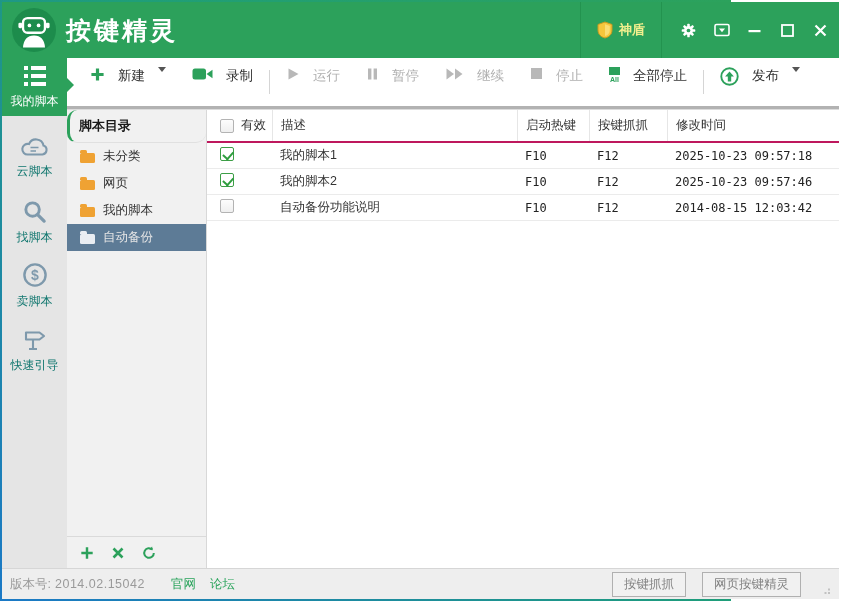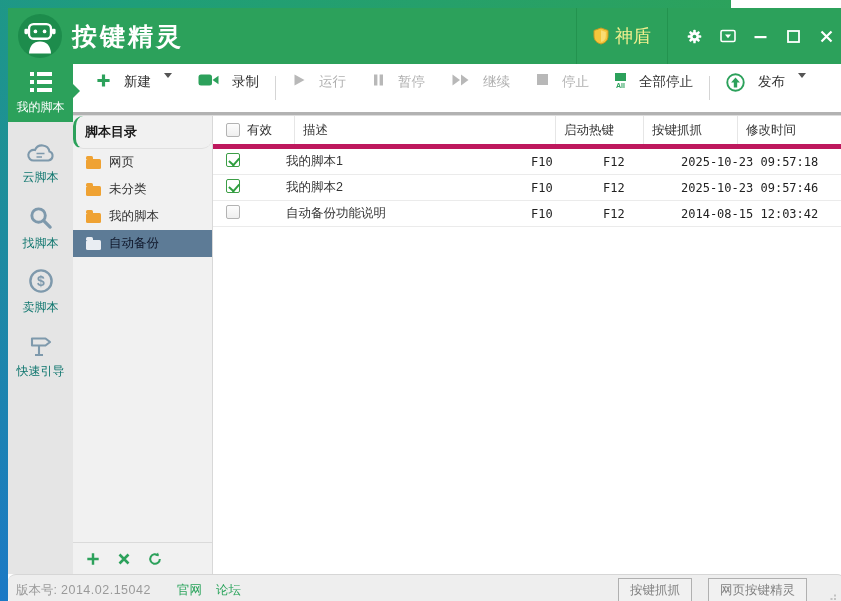--- a/index.html
+++ b/index.html
@@ -1,32 +1,32 @@
 <!DOCTYPE html>
 <html><head>
 <meta charset="utf-8">
 <style>
   * { margin:0; padding:0; box-sizing:border-box; }
   html,body { width:841px; height:601px; overflow:hidden;
     font-family:"Liberation Sans","DejaVu Sans",sans-serif; }
   .frame { width:731px; height:601px;
     background:linear-gradient(45deg,#1b79c6 0%,#1f9e79 55%,#2ca25c 100%);
-    padding:8px; }
+    padding:2px; }
   .win { width:837px; height:597px; background:#fff; display:flex; flex-direction:column; }
 
   
   .titlebar { height:56px; background:#2ca15b; display:flex; align-items:center;
     padding-left:10px; flex:0 0 56px; }
   .logo { width:44px; height:44px; border-radius:50%; background:#1d8c4c;
     display:flex; align-items:center; justify-content:center; }
   .app-title { color:#fff; font-size:25px; font-weight:bold; letter-spacing:3px; margin-left:10px; }
   .tb-right { margin-left:auto; display:flex; align-items:center; height:100%; }
   .tb-sep-v { width:1px; height:100%; background:#23934f; }
   .shield-badge { display:flex; align-items:center; gap:6px; padding:0 16px; height:100%; cursor:default; }
-  .shield-badge span { color:#f2ef8e; font-size:18px; }
+  .shield-badge span { color:#f2ef8e; font-size:13px;font-weight:bold; }
   .winbtn { width:33px; height:100%; display:flex; align-items:center; justify-content:center; cursor:default; }
   .winbtn.settings { margin-left:10px; }
   .winbtn.close { margin-right:2px; }
 
   
   .body { flex:1; display:flex; min-height:0; }
 
   
   .sidebar { width:65px; background:#e5e5e5; display:flex; flex-direction:column; flex:0 0 65px; }
   .sb-item { height:64px; display:flex; flex-direction:column; align-items:center;
@@ -56,49 +56,49 @@
   .content { flex:1; display:flex; min-height:0; }
 
   
   .folders { width:140px; flex:0 0 140px; background:#f1f1f1; border-right:1px solid #d8d8d8;
     position:relative; }
   .f-head { height:33px; display:flex; align-items:center; font-size:13px; font-weight:bold;
     color:#1a1a1a; border-left:3px solid #2ca15b; padding-left:9px;
     border-bottom:1px solid #e0e0e0;border-radius:10px; }
   .f-item { height:27px; display:flex; align-items:center; gap:8px; padding-left:13px;
     font-size:12.5px; color:#333; cursor:pointer; }
-  .f-item.selected { background:#5d7b96; color:#0f172a; }
+  .f-item.selected { background:#5d7b96; color:#e5e5e5; }
   .folder { width:15px; height:10px; background:#efa233; border-radius:1.5px; position:relative;
     margin-top:2px; flex:0 0 15px; }
   .folder::before { content:""; position:absolute; top:-3px; left:0; width:7px; height:3px;
     background:#efa233; border-radius:1.5px 1.5px 0 0; }
   .f-item.selected .folder, .f-item.selected .folder::before { background:#e9edf2; }
   .f-actions { position:absolute; left:0; right:0; bottom:0; height:32px;
     border-top:1px solid #dadada; display:flex; align-items:center; gap:18px; padding-left:13px; }
   .f-act { display:flex; align-items:center; cursor:pointer; }
 
   
   .table { flex:1; background:#fff; min-width:0; }
   .t-head, .t-row { display:grid; grid-template-columns:60px 245px 72px 78px 1fr;
     padding-left:13px; align-items:center; }
-  .t-head { height:33px; border-bottom:5px solid #be185d; font-size:12.5px; color:#333;gap:16px; }
+  .t-head { height:33px; border-bottom:2px solid #be185d; font-size:12.5px; color:#333; }
   .t-head .th { height:100%; display:flex; align-items:center; }
   .t-head .th.c0 { gap:7px; }
   .t-head .th.line { border-left:1px solid #e6e6e6; padding-left:8px; margin-left:-8px; }
   .t-row { height:26px; border-bottom:1px solid #ebebeb; font-size:12.5px; color:#333; cursor:default; }
   .t-row .mono { font-family:"DejaVu Sans Mono","Liberation Mono",monospace; font-size:12px; color:#222; }
   .cb { width:14px; height:14px; border:1px solid #b3b3b3; border-radius:2px;
     background:linear-gradient(#fdfdfd,#efefef); position:relative; display:inline-block; cursor:pointer; }
   .cb.checked { border-color:#3c9e46; background:#fff; }
   .cb.checked::after { content:""; position:absolute; left:2px; top:2.5px; width:8px; height:4.5px;
     border-left:2.4px solid #2f9e3f; border-bottom:2.4px solid #2f9e3f; transform:rotate(-48deg); }
 
   
   .statusbar { height:31px; flex:0 0 31px; background:#eeeeee; border-top:1px solid #d6d6d6;
-    display:flex; align-items:center; padding:0 8px; font-size:12.5px;border-radius:8px; }
+    display:flex; align-items:center; padding:0 8px; font-size:12.5px; }
   .ver-label { color:#9a9a9a; }
   .ver-value { color:#9a9a9a; margin-left:4px; letter-spacing:0.5px; }
   .s-link { color:#2aa45c; margin-left:26px; cursor:pointer; text-decoration:none; }
   .s-link + .s-link { margin-left:14px; }
   .s-right { margin-left:auto; display:flex; align-items:center; gap:16px; }
   .s-btn { border:1px solid #b0b0b0; background:#f1f1f1; color:#828282;
     font:12.5px "Liberation Sans","DejaVu Sans",sans-serif; padding:3px 11px; cursor:pointer; }
   .grip { margin-left:4px; align-self:flex-end; margin-bottom:2px; }
 </style>
 </head>
@@ -279,25 +279,25 @@
       </div>
 
       <div class="divider"></div>
 
       <div class="content">
 
         <aside class="folders">
           <div class="f-head">脚本目录</div>
           <div class="f-item">
             <i class="folder"></i>
-            <span>网页</span>
+            <span>未分类</span>
           </div>
           <div class="f-item">
             <i class="folder"></i>
-            <span>未分类</span>
+            <span>网页</span>
           </div>
           <div class="f-item">
             <i class="folder"></i>
             <span>我的脚本</span>
           </div>
           <div class="f-item selected">
             <i class="folder"></i>
             <span>自动备份</span>
           </div>
           <div class="f-actions">

